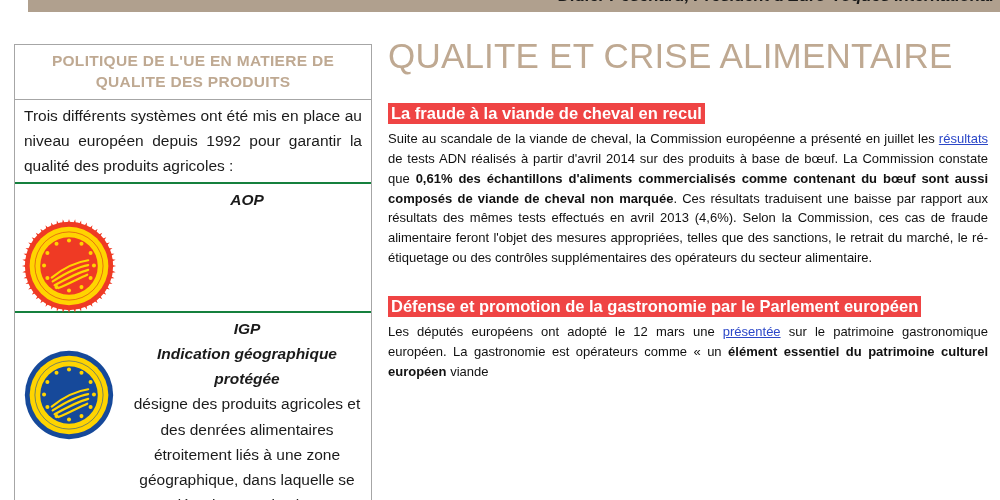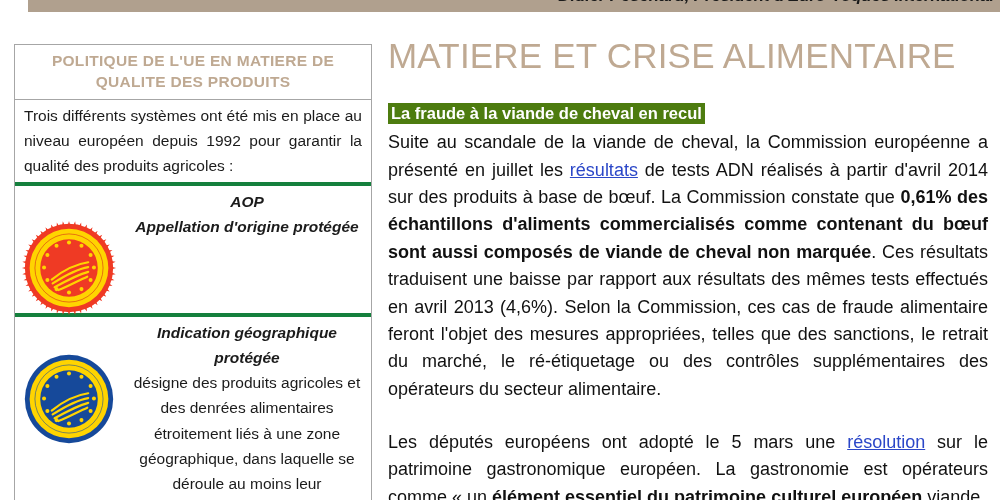--- a/index.html
+++ b/index.html
@@ -61,21 +61,21 @@
     color: #bfa992;
     font-weight: bold;
     font-size: 15.5px;
     letter-spacing: 0.3px;
     line-height: 1.38;
     padding: 5px 10px 6px 10px;
     border-bottom: 1px solid #a6a6a6;
   }
   .side-cell {
     padding: 3px 9px 4px 9px;
-    border-bottom: 4px solid #15803d;
+    border-bottom: 2px solid #15803d;
   }
   .side-cell:last-child { border-bottom: none; }
   .side-intro {
     font-size: 15.5px;
     color: #1b1b1b;
     line-height: 1.62;
     text-align: justify;
     text-align-last: left;
   }
   .scheme {
@@ -120,33 +120,33 @@
     font-size: 35px;
     line-height: 1.05;
     letter-spacing: 0.2px;
     white-space: nowrap;
   }
   .section {
     margin-top: 26px;
   }
   .section-heading {
     display: inline;
-    background: #4d7c0f;
+    background: #ef4444;
     color: #ffffff;
     font-weight: bold;
     font-size: 16.5px;
     line-height: 1.5;
     padding: 1px 3px 2px 3px;
     box-decoration-break: clone;
     -webkit-box-decoration-break: clone;
   }
   .section-heading-wrap { line-height: 1.6; }
   .body-text {
     margin-top: 3px;
-    font-size: 18px;
+    font-size: 13px;
     color: #111111;
     line-height: 1.52;
     text-align: justify;
     text-align-last: left;
   }
   .body-text b { font-weight: bold; }
   .link {
     color: #2b47c8;
     text-decoration: underline;
     cursor: pointer;
@@ -197,21 +197,20 @@
               <path d="M33 66 C 44 59, 58 51, 70 49"></path>
               <path d="M35 70 C 46 64, 59 57, 70 54"></path>
               <path d="M39 73 C 49 69, 60 63, 69 59"></path>
             </g>
             <circle cx="50" cy="50" r="35.5" fill="none" stroke="#d42a18" stroke-width="0.6"></circle>
           </g>
         </svg>
       </div>
       <div class="scheme-body">
         <div class="scheme-abbr">AOP</div>
-        <div class="scheme-full">Appellation d'origine protégée</div>
       </div>
     </div>
     <div class="side-cell scheme">
       <div class="scheme-logo">
         <svg class="seal" viewBox="0 0 100 100" aria-hidden="true">
           <g>
             <circle cx="50" cy="50" r="46" fill="#16499a"></circle>
             <circle cx="50" cy="50" r="41" fill="#ffd400"></circle>
             <circle cx="50" cy="50" r="30" fill="#16499a"></circle>
             <g fill="#ffd400">
@@ -232,34 +231,38 @@
               <path d="M32 62 C 42 54, 56 46, 70 44"></path>
               <path d="M33 66 C 44 59, 58 51, 70 49"></path>
               <path d="M35 70 C 46 64, 59 57, 70 54"></path>
               <path d="M39 73 C 49 69, 60 63, 69 59"></path>
             </g>
             <circle cx="50" cy="50" r="35.5" fill="none" stroke="#16499a" stroke-width="0.6"></circle>
           </g>
         </svg>
       </div>
       <div class="scheme-body">
+        <div class="scheme-abbr">IGP</div>
         <div class="scheme-full">Indication géographique protégée</div>
         <div class="scheme-desc">désigne des produits agricoles et des denrées alimentaires étroitement liés à une zone géographique, dans laquelle se déroule au moins leur production,</div>
       </div>
     </div>
   </div>
 
   <div id="main">
-    <div id="article-title">MATIERE ET CRISE ALIMENTAIRE</div>
+    <div id="article-title">QUALITE ET CRISE ALIMENTAIRE</div>
 
     <div class="section">
       <div class="section-heading-wrap">
         <span class="section-heading">La fraude à la viande de cheval en recul</span>
       </div>
       <div class="body-text"><span>Suite au scandale de la viande de cheval, la Commission européenne a présenté en juillet les </span><span class="link">résultats</span><span> de tests ADN réalisés à partir d'avril 2014 sur des produits à base de bœuf. La Commission constate que </span><b>0,61% des échantillons d'aliments commercialisés comme contenant du bœuf sont aussi composés de viande de cheval non marquée</b><span>. Ces résultats traduisent une baisse par rapport aux résultats des mêmes tests effectués en avril 2013 (4,6%). Selon la Commission, ces cas de fraude alimentaire feront l'objet des mesures appropriées, telles que des sanctions, le retrait du marché, le ré-étiquetage ou des contrôles supplémentaires des opérateurs du secteur alimentaire.</span></div>
     </div>
 
     <div class="section">
-      <div class="body-text"><span>Les députés européens ont adopté le 5 mars une </span><span class="link">résolution</span><span> sur le patrimoine gastronomique européen. La gastronomie est opérateurs comme « un </span><b>élément essentiel du patrimoine culturel européen</b><span> viande</span></div>
+      <div class="section-heading-wrap">
+        <span class="section-heading">Défense et promotion de la gastronomie par le Parlement européen</span>
+      </div>
+      <div class="body-text"><span>Les députés européens ont adopté le 12 mars une </span><span class="link">présentée</span><span> sur le patrimoine gastronomique européen. La gastronomie est opérateurs comme « un </span><b>élément essentiel du patrimoine culturel européen</b><span> viande</span></div>
     </div>
   </div>
 
 </div>
 
 </body></html>

